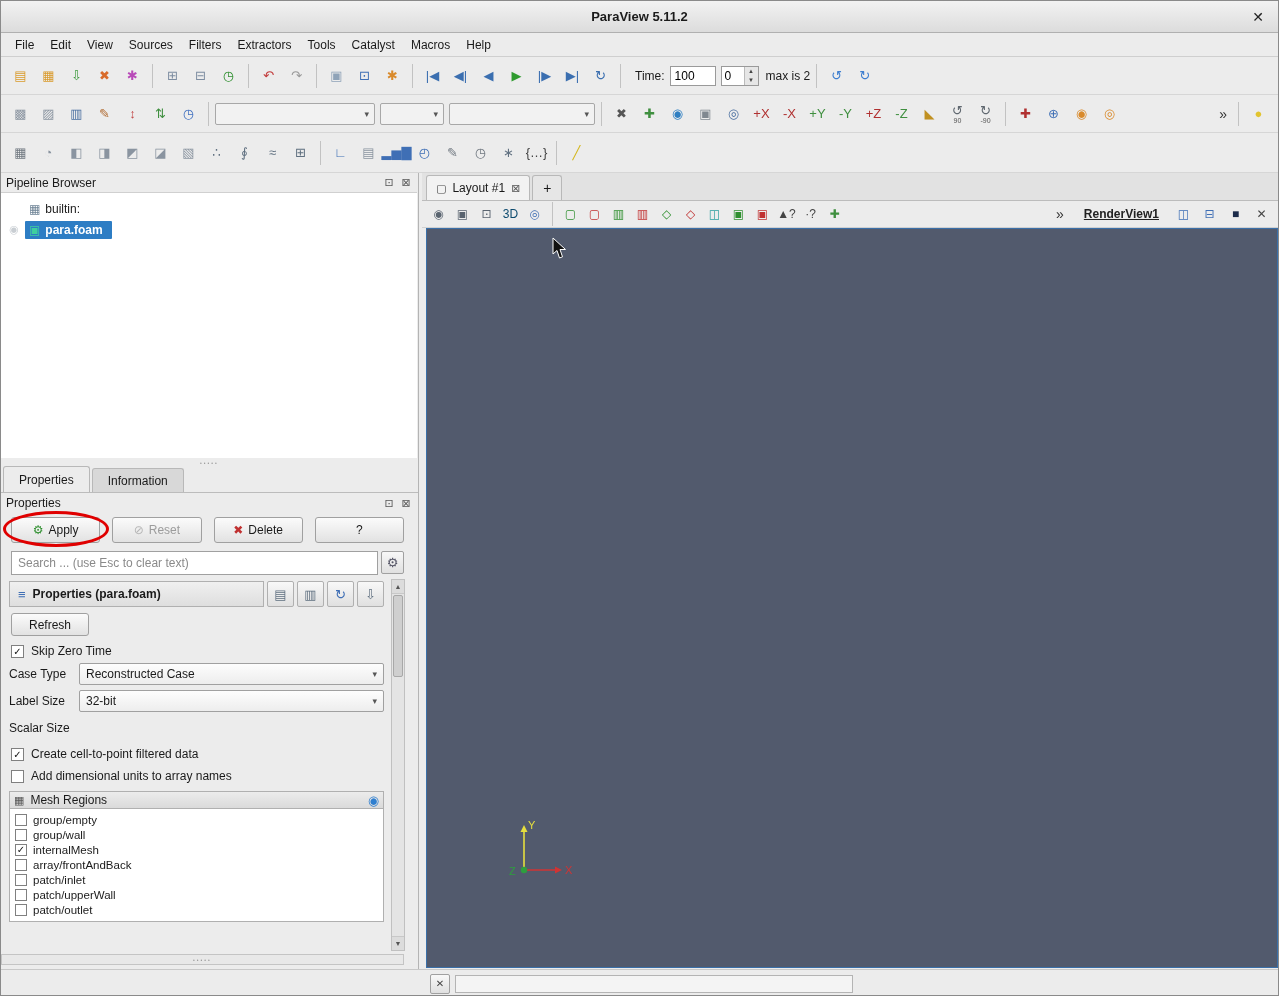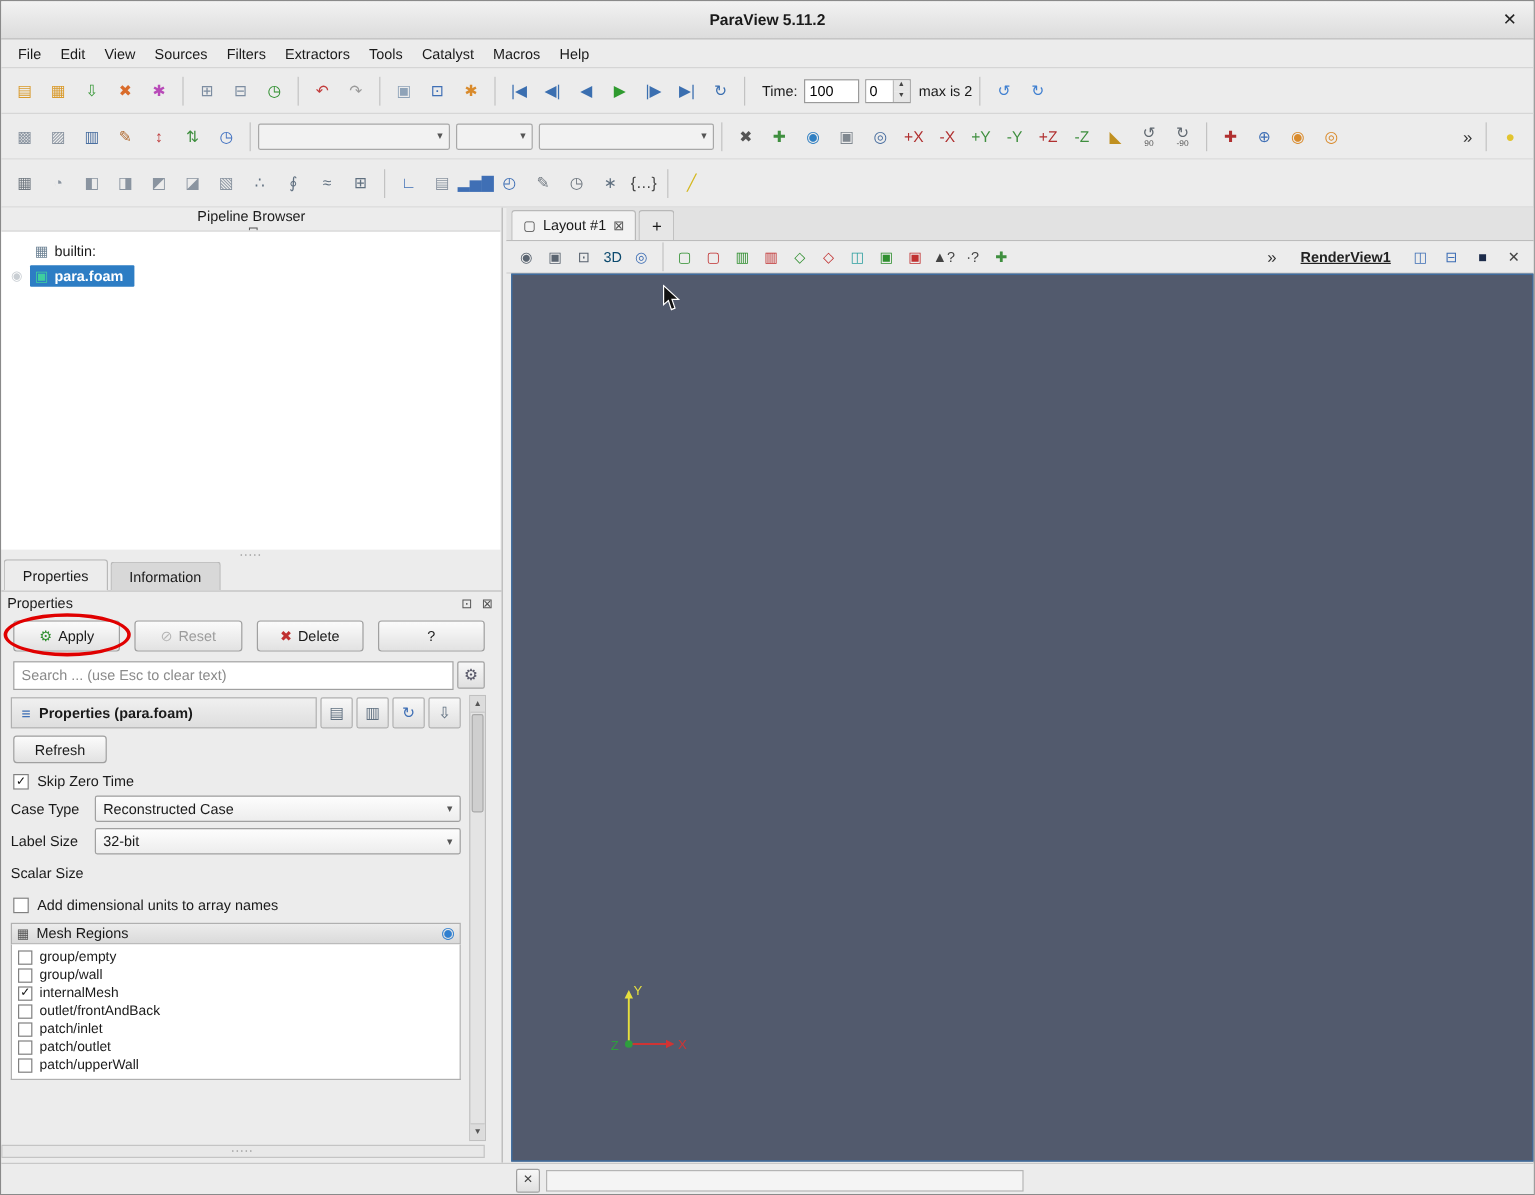--- a/index.html
+++ b/index.html
@@ -47,21 +47,21 @@
     display:flex; align-items:center; padding:0 5px; color:#666; }
   .tbcombo .combo-text { flex:1; }
   .tbcombo::after, .combo::after { content:"▾"; font-size:9px; color:#555; margin-left:4px; }
   .overflow { font-size:14px; color:#333; padding:0 5px; }
   .push-right { margin-left:auto; }
 
   
   .left-panel { position:absolute; left:0; top:172px; width:418px; height:796px;
     background:#ececec; border-right:1px solid #b4b4b4; }
   .pb-header, .props-title { position:absolute; left:0; right:0; display:flex; align-items:center; padding:0 5px; }
-  .pb-header { top:0; height:19px;flex-direction:column; }
+  .pb-header { top:0; height:19px; }
   .props-title { top:320px; height:20px; }
   .panel-title { flex:1; }
   .panel-btn { width:14px; height:14px; margin-left:3px; font-size:11px; color:#555;
     display:flex; align-items:center; justify-content:center; }
   .pb-body { position:absolute; top:19px; height:266px; left:0; right:1px; background:#fff;
     border-top:1px solid #d0d0d0; padding-top:5px; }
   .pipe-row { display:flex; align-items:center; height:21px; padding-left:4px; gap:2px; }
   .pipe-eye { width:18px; text-align:center; color:#c9ced3; font-size:11px; flex:none; }
   .pipe-hl { display:flex; align-items:center; gap:5px; padding:2px 9px 2px 4px; border-radius:1px; }
   .pipe-hl.selected { background:var(--accent,#2d7dc4); }
@@ -573,20 +573,24 @@
       <div class="prop-row">
         <span class="prop-label">Label Size</span>
         <div class="combo">
             <span class="combo-text">32-bit</span>
           </div>
       </div>
       <div class="prop-row">
         <span class="prop-label">Scalar Size</span>
       </div>
       <div class="check-row">
+        <span class="checkbox checked"></span>
+        <span>Create cell-to-point filtered data</span>
+      </div>
+      <div class="check-row">
         <span class="checkbox"></span>
         <span>Add dimensional units to array names</span>
       </div>
       <div class="mesh-box">
         <div class="mesh-header">
           <span class="grid">▦</span>
           <span>Mesh Regions</span>
           <span class="spacer"></span>
           <span class="mesh-restore">◉</span>
         </div>
@@ -602,37 +606,37 @@
               <span>group/wall</span>
             </div>
 
             <div class="mesh-row">
               <span class="checkbox checked"></span>
               <span>internalMesh</span>
             </div>
 
             <div class="mesh-row">
               <span class="checkbox"></span>
-              <span>outlet/frontAndBack</span>
+              <span>array/frontAndBack</span>
             </div>
 
             <div class="mesh-row">
               <span class="checkbox"></span>
               <span>patch/inlet</span>
             </div>
 
 
             <div class="mesh-row">
               <span class="checkbox"></span>
-              <span>patch/outlet</span>
+              <span>patch/upperWall</span>
             </div>
 
             <div class="mesh-row">
               <span class="checkbox"></span>
-              <span>patch/upperWall</span>
+              <span>patch/outlet</span>
             </div>
 
         </div>
       </div>
     </div>
     <div class="vscroll">
       <div class="sarrow">▲</div>
       <div class="strack">
           <div class="sthumb"></div>
         </div>

